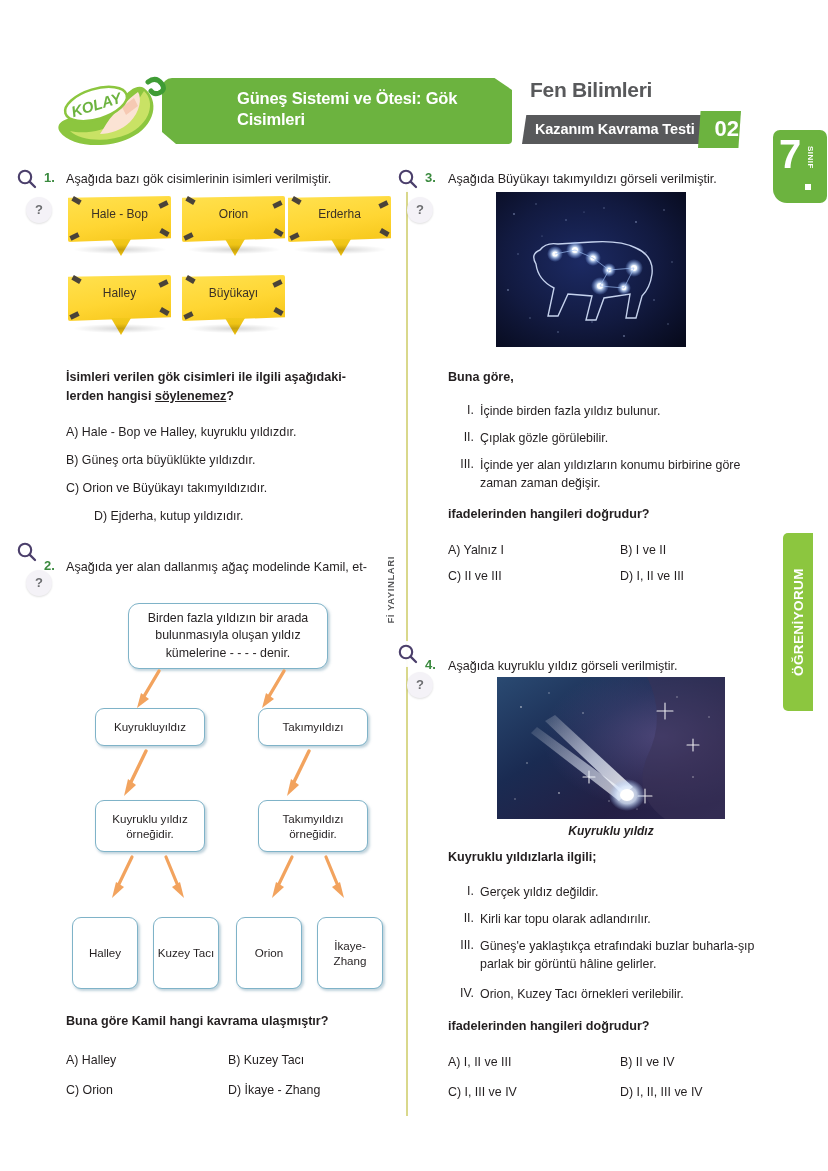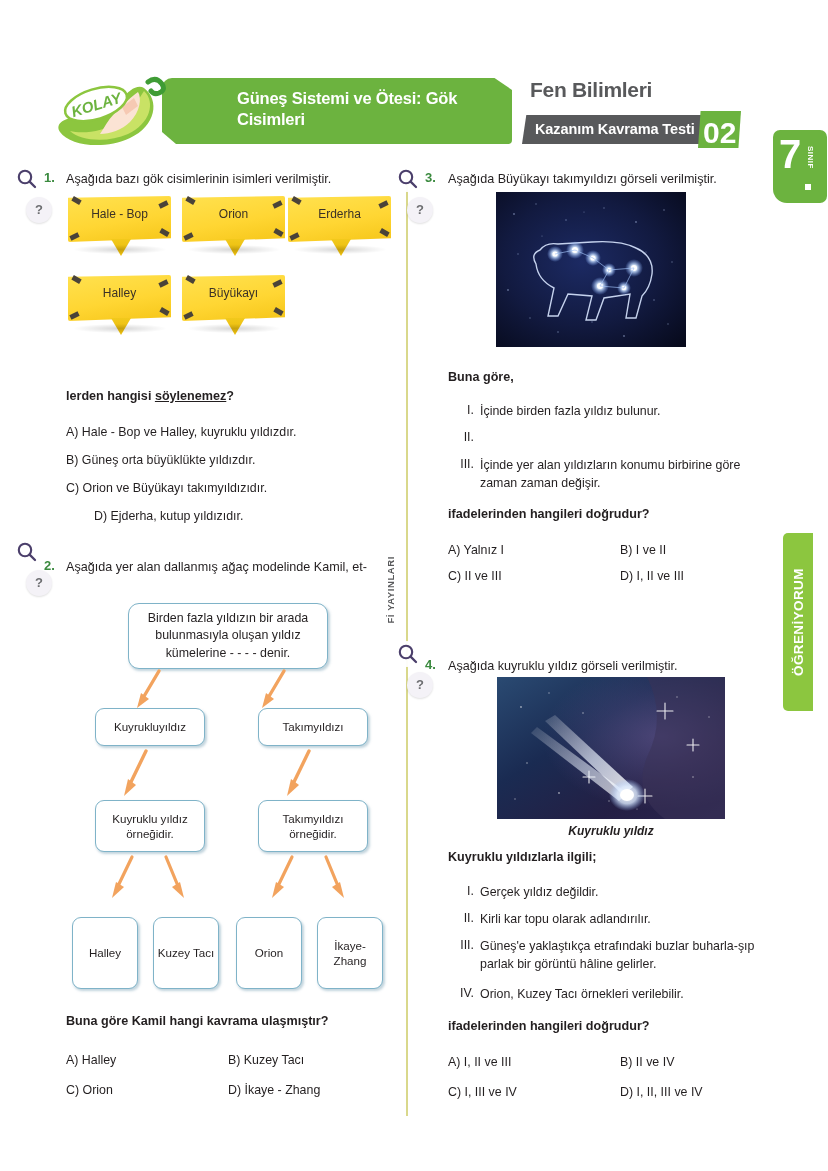--- a/index.html
+++ b/index.html
@@ -84,22 +84,22 @@
     position: absolute;
     left: 646px; top: 43px;
     width: 43px; height: 37px;
     background: #6cb33f;
     clip-path: polygon(6% 0, 100% 0, 94% 100%, 0 100%);
   }
   .test-num {
     position: absolute;
     left: 651px; top: 48px;
     width: 36px;
-    text-align: left;
-    font-size: 30px;
+    text-align: right;
+    font-size: 22px;
     font-weight: bold;
     color: #ffffff;
   }
 
   .grade-badge {
     position: absolute;
     left: 721px; top: 62px;
     width: 54px; height: 73px;
     background: #6cb33f;
     border-radius: 7px 7px 7px 14px;
@@ -408,20 +408,21 @@
     <div class="ybox-body"></div>
       <div class="ybox-tail"></div>
       <div class="ybox-shadow"></div>
     <div class="tape" style="left:4px;top:2px;transform:rotate(30deg);"></div>
     <div class="tape" style="left:91px;top:6px;transform:rotate(-25deg);"></div>
     <div class="tape" style="left:2px;top:38px;transform:rotate(-25deg);"></div>
     <div class="tape" style="left:92px;top:34px;transform:rotate(30deg);"></div>
     <div class="ybox-label">Büyükayı</div>
   </div>
 
+  <div class="q-bold" style="left:66px; top:368px; width:335px;">İsimleri verilen gök cisimleri ile ilgili aşağıdaki-</div>
   <div class="q-bold" style="left:66px; top:387px; width:335px;"><span>lerden hangisi </span><u>söylenemez</u><span>?</span></div>
 
   <div class="opt" style="left:66px; top:424px;">A) Hale - Bop ve Halley, kuyruklu yıldızdır.</div>
   <div class="opt" style="left:66px; top:452px;">B) Güneş orta büyüklükte yıldızdır.</div>
   <div class="opt" style="left:66px; top:480px;">C) Orion ve Büyükayı takımyıldızıdır.</div>
   <div class="opt" style="left:66px; top:508px;margin-left:28px;">D) Ejderha, kutup yıldızıdır.</div>
 
   <div class="mag-icon" style="left:12px; top:538px;">
     <svg width="30" height="30" viewBox="0 0 30 30">
       <circle cx="14" cy="14" r="13" fill="#ffffff" opacity="0.95"></circle>
@@ -574,20 +575,21 @@
       </g>
     </svg>
   </div>
 
   <div class="q-bold" style="left:448px; top:368px;">Buna göre,</div>
 
   <div class="roman-lbl" style="left:448px; top:403px; width:26px;">I.</div>
   <div class="roman-item" style="left:480px; top:403px; width:310px;">İçinde birden fazla yıldız bulunur.</div>
 
   <div class="roman-lbl" style="left:448px; top:430px; width:26px;">II.</div>
+  <div class="roman-item" style="left:480px; top:430px; width:310px;">Çıplak gözle görülebilir.</div>
 
   <div class="roman-lbl" style="left:444px; top:457px; width:30px;">III.</div>
   <div class="roman-item" style="left:480px; top:457px; width:300px;">İçinde yer alan yıldızların konumu birbirine göre zaman zaman değişir.</div>
 
   <div class="q-bold" style="left:448px; top:505px;">ifadelerinden hangileri doğrudur?</div>
 
   <div class="opt" style="left:448px; top:542px;">A) Yalnız I</div>
   <div class="opt" style="left:620px; top:542px;">B) I ve II</div>
   <div class="opt" style="left:448px; top:568px;">C) II ve III</div>
   <div class="opt" style="left:620px; top:568px;">D) I, II ve III</div>

